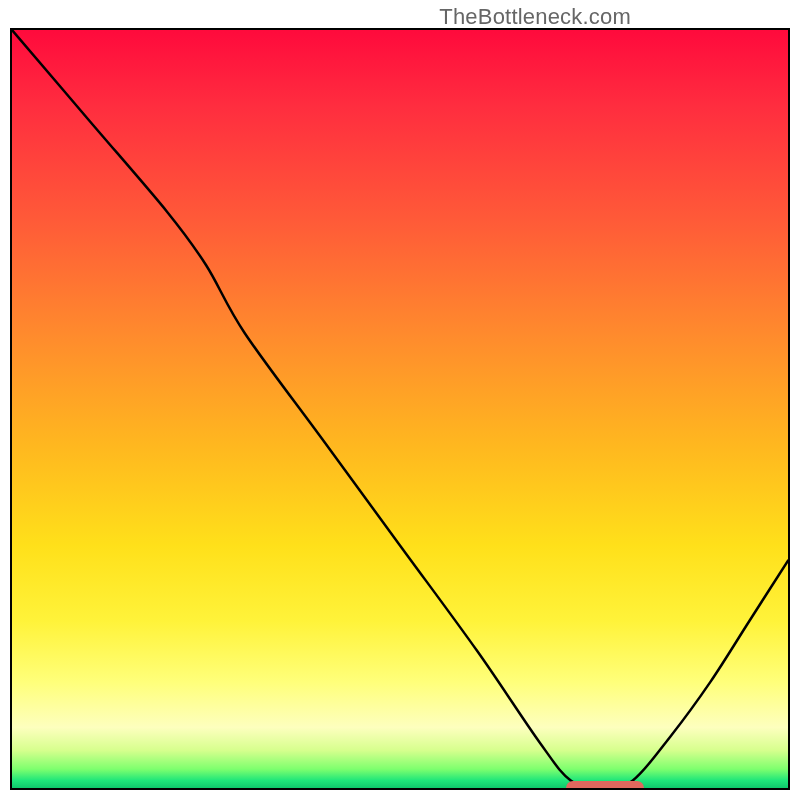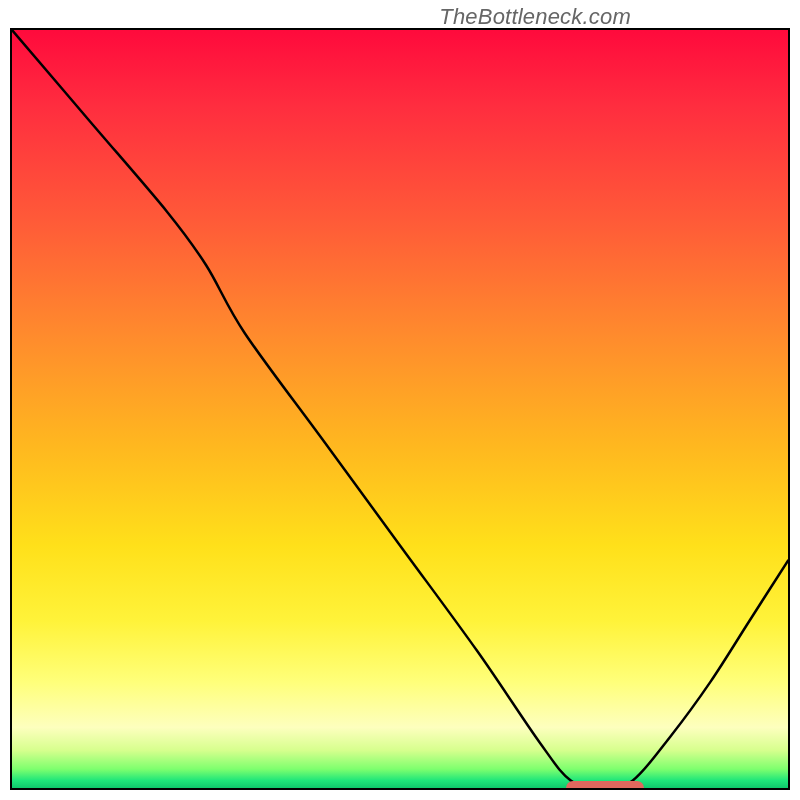--- a/index.html
+++ b/index.html
@@ -1,17 +1,17 @@
 <!DOCTYPE html>
 <html><head>
 <meta charset="utf-8">
 <style>
   * { margin: 0; padding: 0; box-sizing: border-box; }
   html, body { width: 800px; height: 800px; overflow: hidden; background: #fff; }
-  .wrap { position: relative; width: 641px; height: 800px; font-style: italic; }
+  .wrap { position: relative; width: 641px; height: 800px; }
   .watermark {
     position: absolute;
     top: 4px; right: 10px;
     font-family: Arial, Helvetica, sans-serif;
     font-size: 22px;
     color: #666;
     font-weight: 500;
     letter-spacing: 0.2px;
   }
   .plot {

